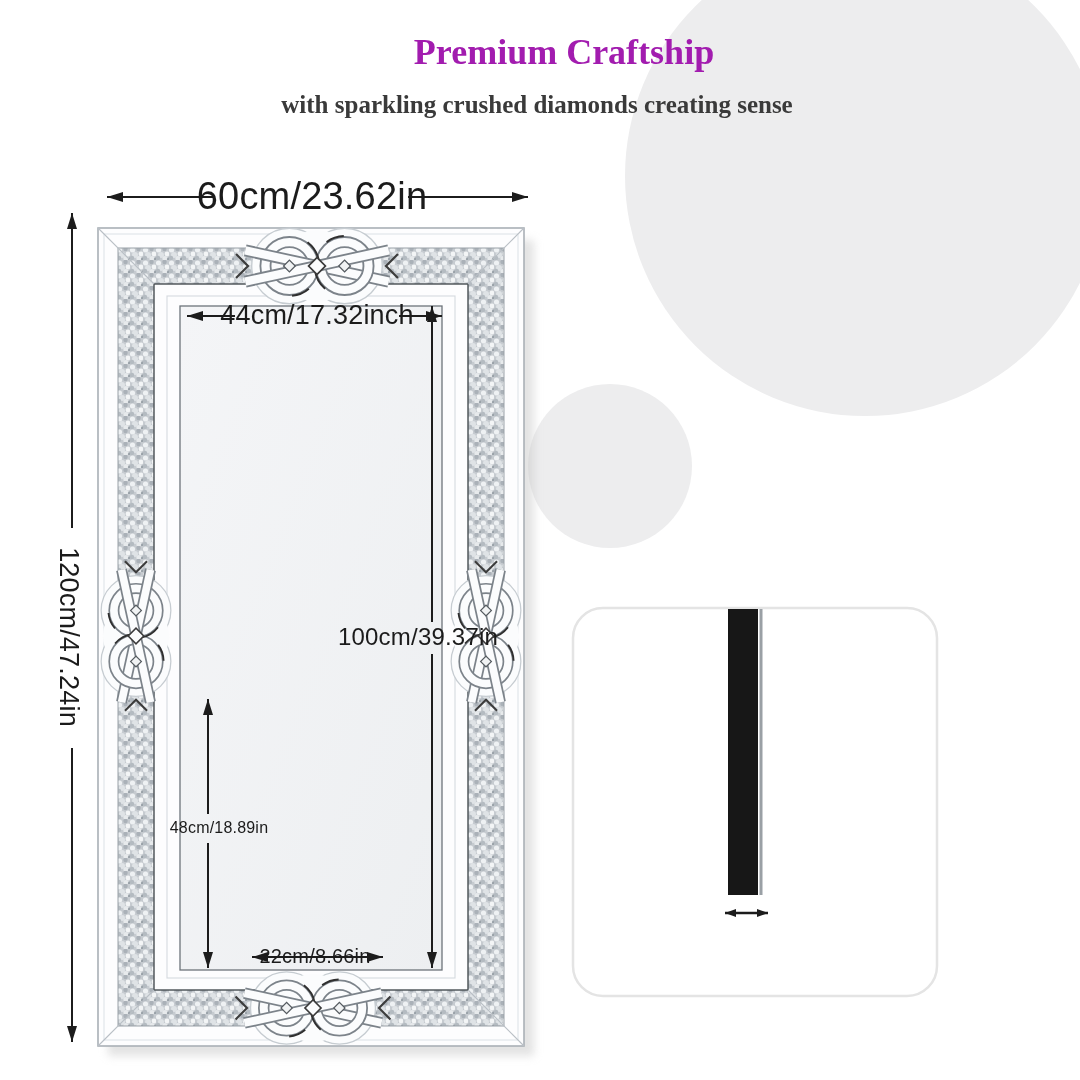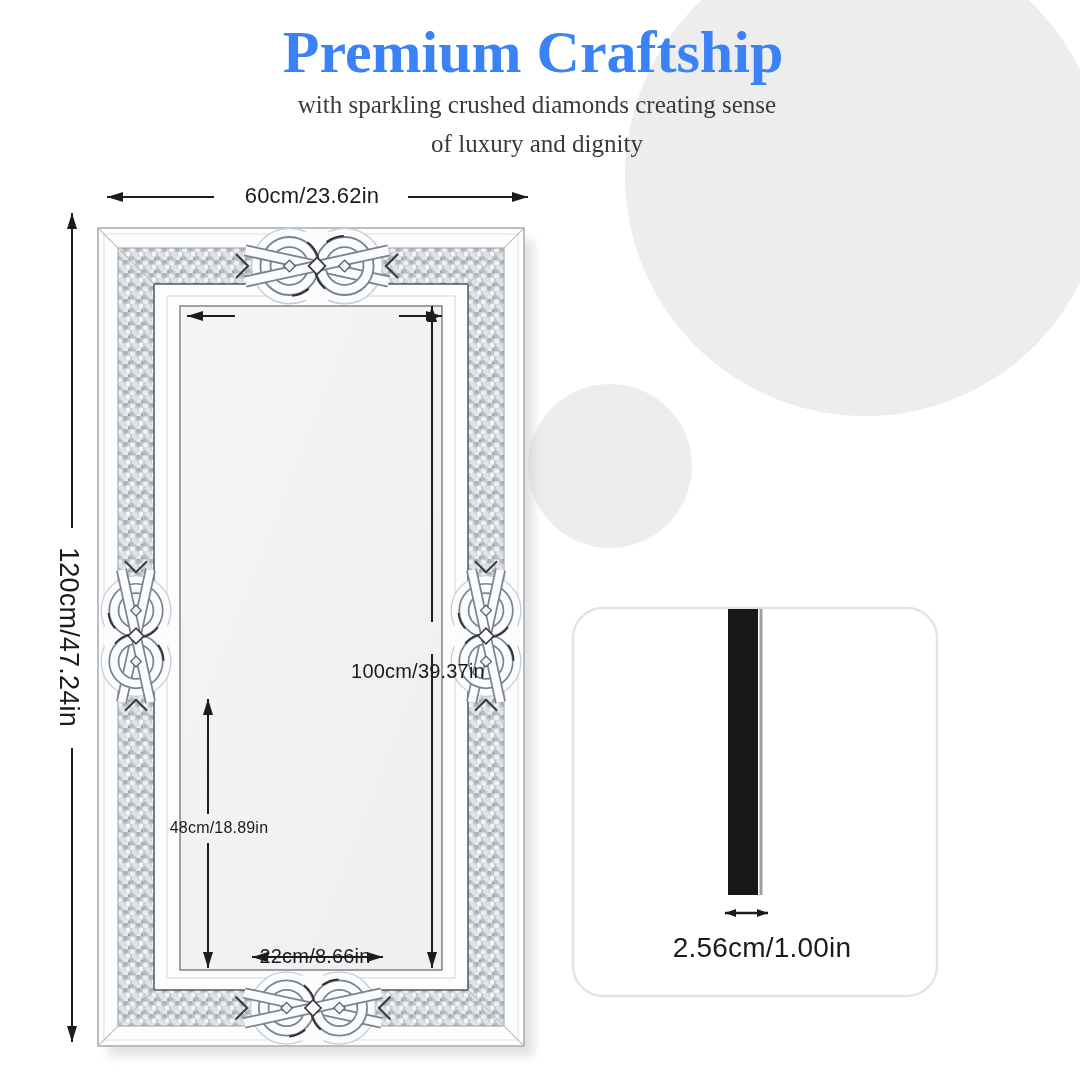--- a/index.html
+++ b/index.html
@@ -2,25 +2,25 @@
 <html><head>
 <meta charset="utf-8">
 <style>
   html,body{margin:0;padding:0;background:#fff;}
   #canvas{
     position:relative;width:1080px;height:1080px;overflow:hidden;
     background:#ffffff;font-family:"Liberation Sans", sans-serif;
   }
   .abs{position:absolute;}
   .title{
-    font-family:"Liberation Serif", serif;font-weight:700;color:#3b82f6;
-    font-size:60px;white-space:nowrap;transform:translate(-50%,-50%);
+    font-family:"Liberation Serif", serif;font-weight:700;color:#a21caf;
+    font-size:36px;white-space:nowrap;transform:translate(-50%,-50%);margin-left:31px;
   }
   .subtitle{
-    font-family:"Liberation Serif", serif;font-weight:400;color:#3a3a3a;
+    font-family:"Liberation Serif", serif;font-weight:700;color:#3a3a3a;
     font-size:25px;white-space:nowrap;transform:translate(-50%,-50%);
   }
   .dim{
     color:#1b1b1b;white-space:nowrap;transform:translate(-50%,-50%);
     letter-spacing:0.2px;
   }
   .dim.rot{transform:translate(-50%,-50%) rotate(90deg);}
   svg{display:block;}
 </style>
 </head>
@@ -140,22 +140,21 @@
     <g>
       <rect x="573" y="608" width="364" height="388" rx="30" fill="#ffffff" stroke="#e4e4e4" stroke-width="2.5"></rect>
       <rect x="728" y="609" width="30" height="286" fill="#171717"></rect>
       <rect x="759.5" y="609" width="3" height="286" fill="#9aa0a5"></rect>
       <line x1="725" y1="913" x2="768" y2="913" stroke="#1c1c1c" stroke-width="2.4" marker-start="url(#ahStartS)" marker-end="url(#ahEndS)"></line>
     </g>
   </svg>
 
   <div class="abs title" style="left:533px;top:52px">Premium Craftship</div>
   <div class="abs subtitle" style="left:537px;top:105px">with sparkling crushed diamonds creating sense</div>
-  <div class="abs subtitle" style="left:537px;top:144px">of luxury and dignity</div>
 
-  <div class="abs dim" style="left:312px;top:196px;font-size:22px">60cm/23.62in</div>
+  <div class="abs dim" style="left:312px;top:196px;font-size:38px">60cm/23.62in</div>
   <div class="abs dim rot" style="left:68px;top:637px;font-size:27px">120cm/47.24in</div>
-  <div class="abs dim" style="left:418px;top:671px;font-size:20px">100cm/39.37in</div>
+  <div class="abs dim" style="left:317px;top:315px;font-size:27px">44cm/17.32inch</div>
+  <div class="abs dim" style="left:418px;top:637px;font-size:24px">100cm/39.37in</div>
   <div class="abs dim" style="left:219px;top:828px;font-size:16px">48cm/18.89in</div>
   <div class="abs dim" style="left:315px;top:956px;font-size:20px">22cm/8.66in</div>
-  <div class="abs dim" style="left:762px;top:948px;font-size:28px">2.56cm/1.00in</div>
 
 </div>
 
 </body></html>

